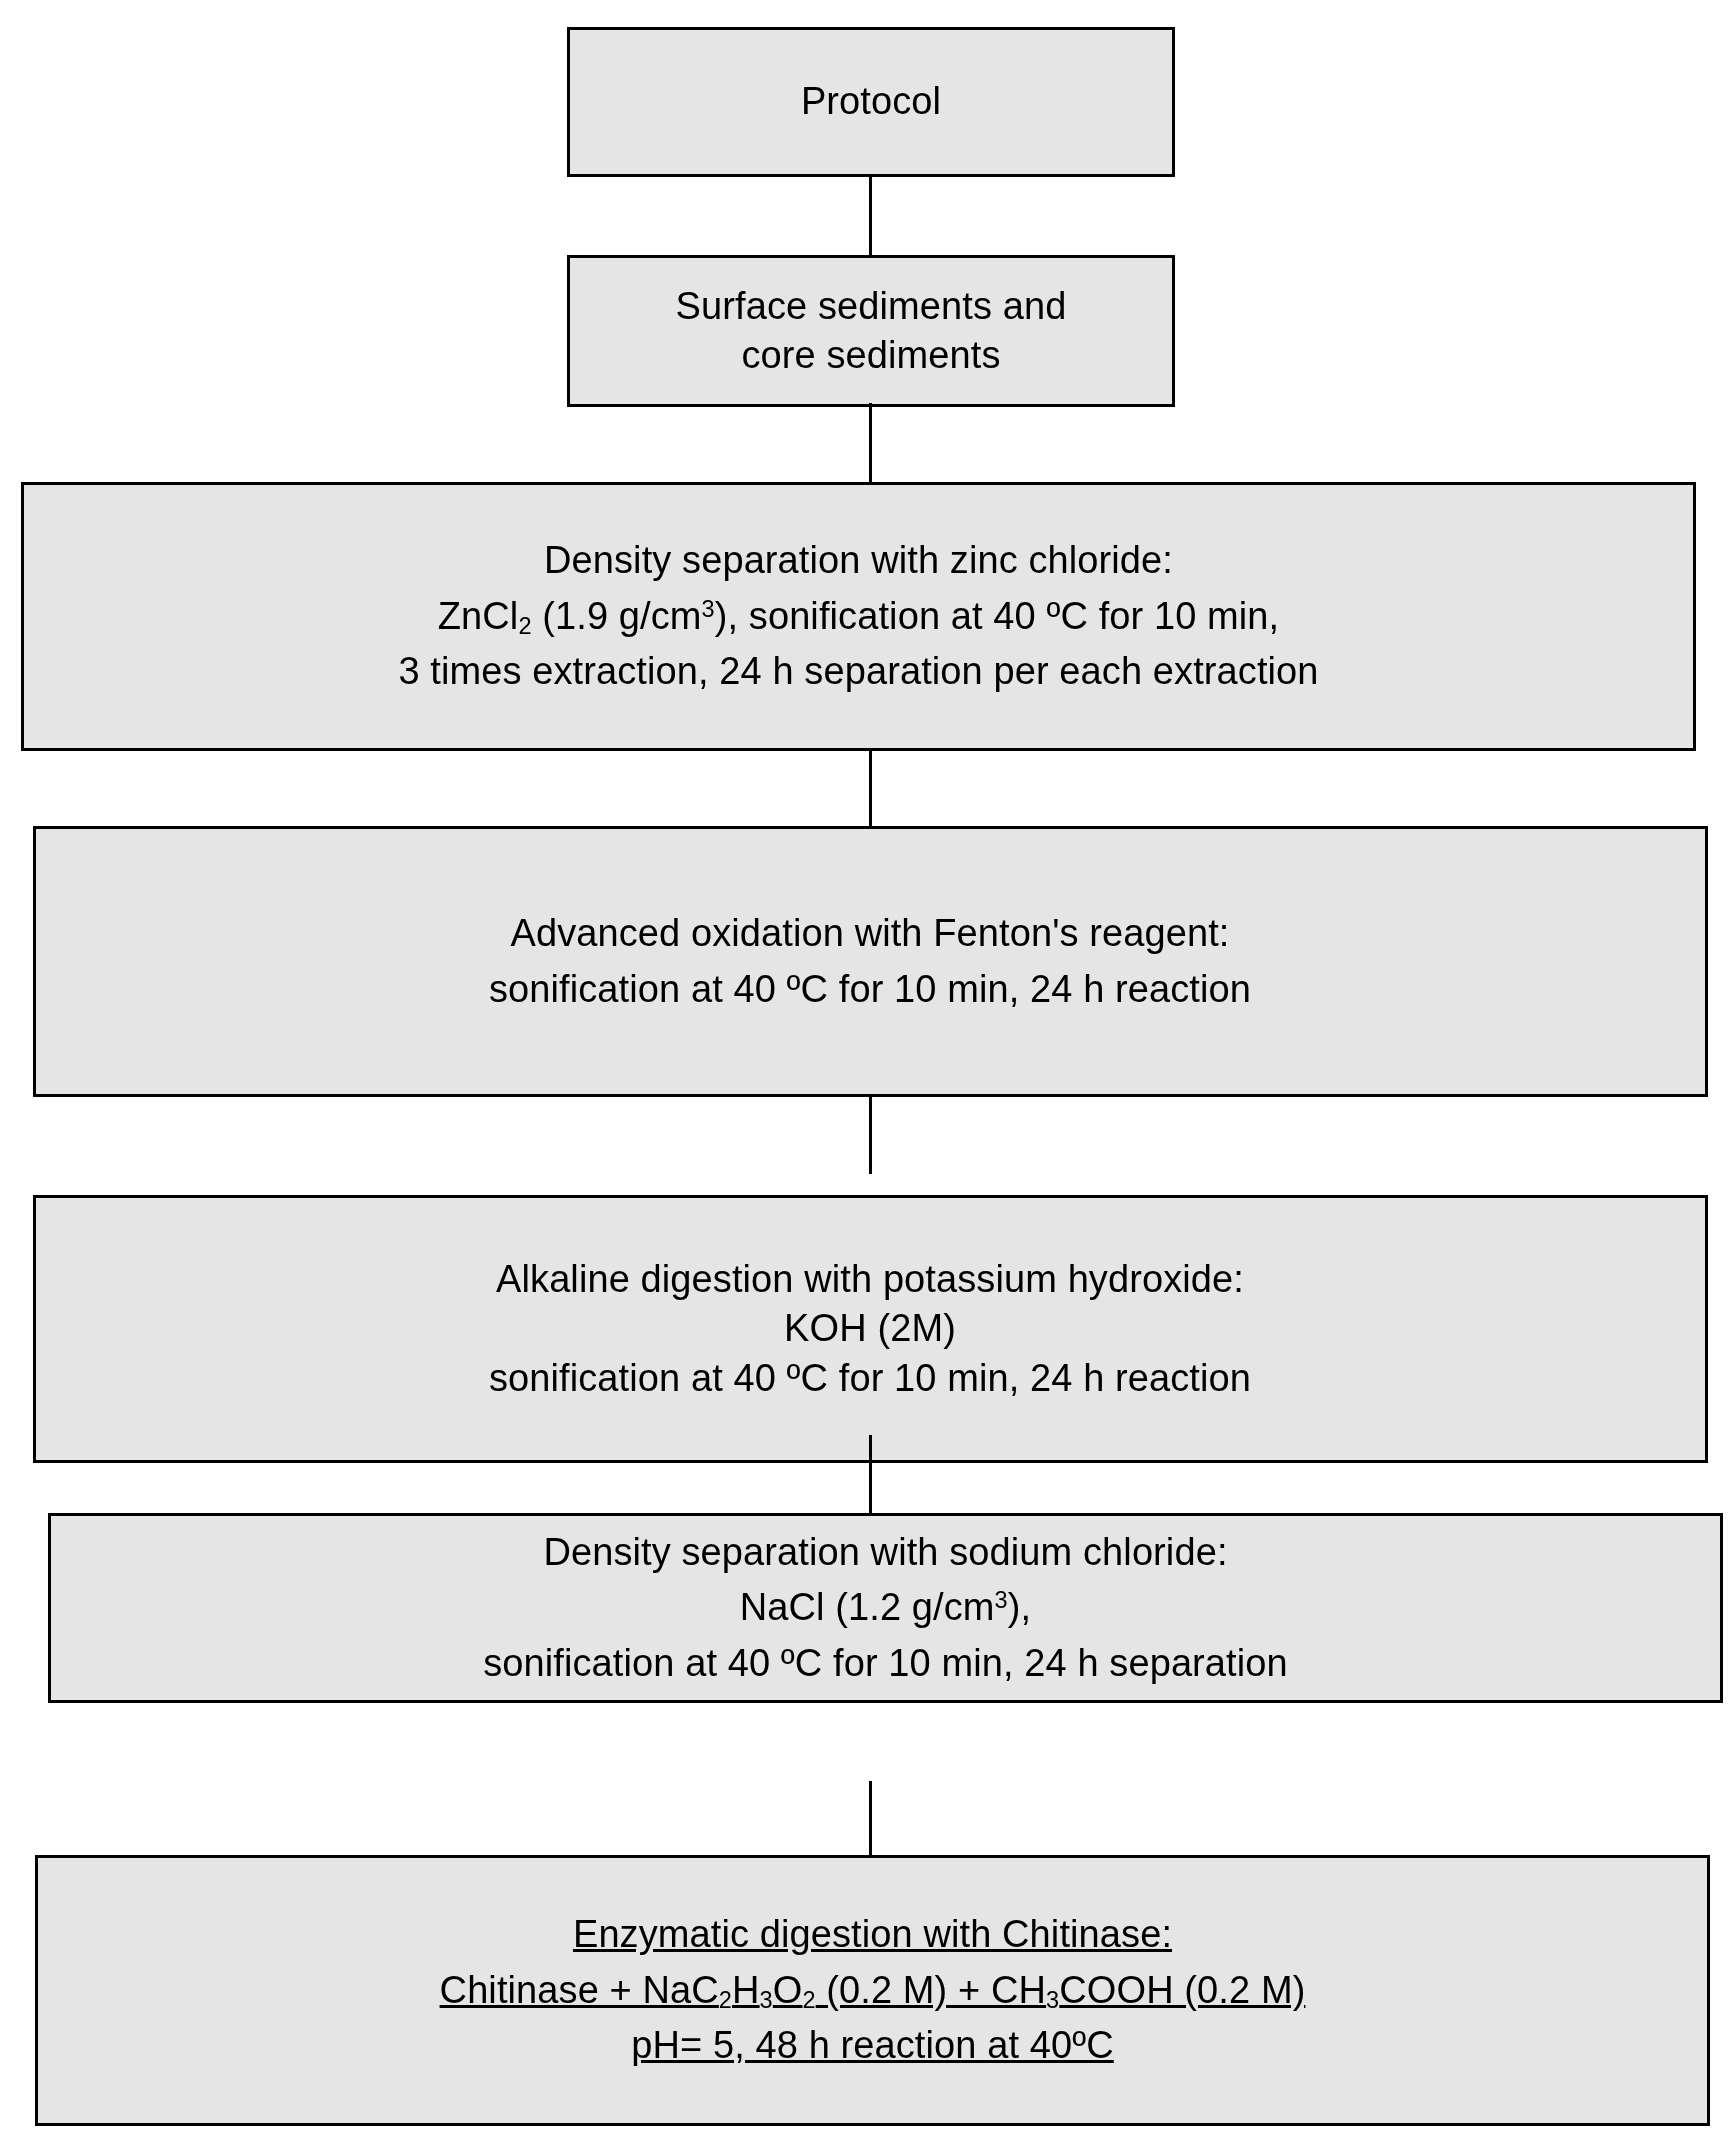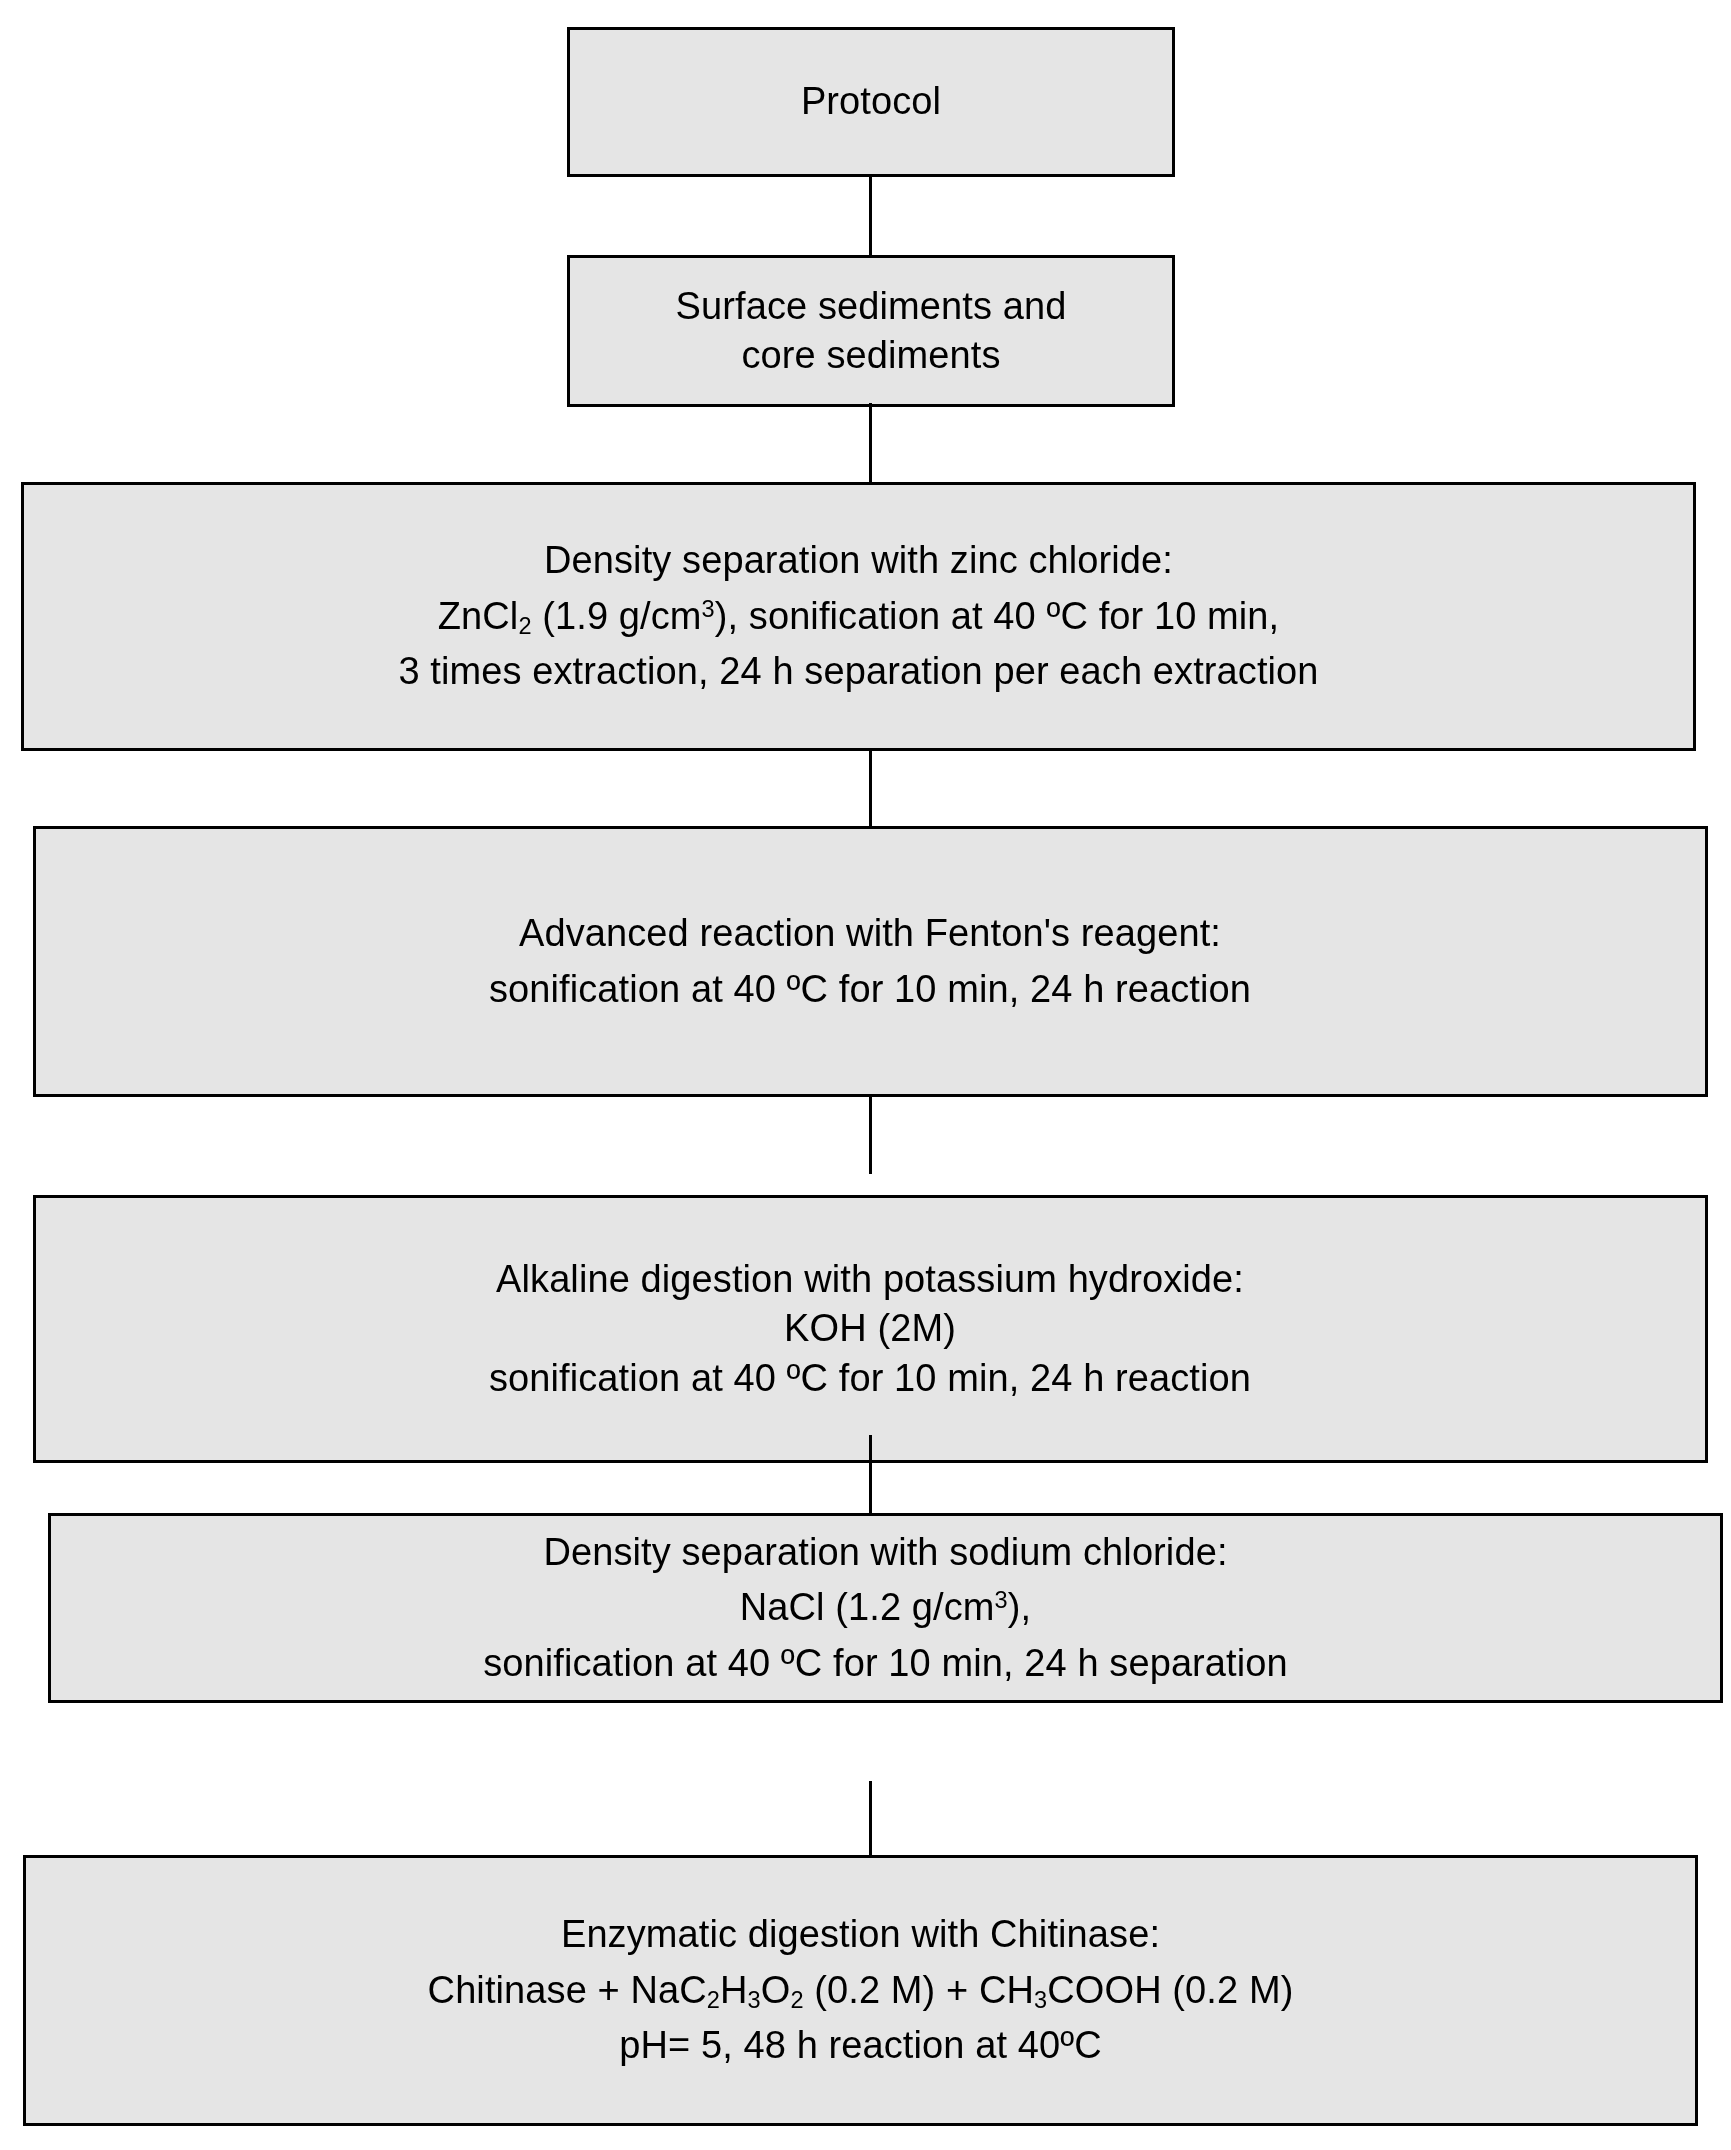--- a/index.html
+++ b/index.html
@@ -76,21 +76,21 @@
 
   <div class="node" style="left:21px; top:482px; width:1675px; height:269px;">
     <span class="line">Density separation with zinc chloride:</span>
     <span class="line">ZnCl<sub>2</sub> (1.9 g/cm<sup>3</sup>), sonification at 40 ºC for 10 min,</span>
     <span class="line">3 times extraction, 24 h separation per each extraction</span>
   </div>
 
   <div class="connector" style="left:869px; top:749px; height:83px;"></div>
 
   <div class="node" style="left:32.5px; top:826px; width:1675px; height:271px;">
-    <span class="line">Advanced reaction with Fenton's reagent:</span>
+    <span class="line">Advanced oxidation with Fenton's reagent:</span>
     <span class="line">sonification at 40 ºC for 10 min, 24 h reaction</span>
   </div>
 
   <div class="connector" style="left:869px; top:1094px; height:80px;"></div>
 
   <div class="node tight" style="left:32.5px; top:1195px; width:1675px; height:268px;">
     <span class="line">Alkaline digestion with potassium hydroxide:</span>
     <span class="line">KOH (2M)</span>
     <span class="line">sonification at 40 ºC for 10 min, 24 h reaction</span>
   </div>
@@ -98,20 +98,20 @@
   <div class="connector" style="left:869px; top:1435px; height:81px;"></div>
 
   <div class="node" style="left:48px; top:1513px; width:1675px; height:190px;">
     <span class="line">Density separation with sodium chloride:</span>
     <span class="line">NaCl (1.2 g/cm<sup>3</sup>),</span>
     <span class="line">sonification at 40 ºC for 10 min, 24 h separation</span>
   </div>
 
   <div class="connector" style="left:869px; top:1781px; height:78px;"></div>
 
-  <div class="node" style="left:23px; top:1855px; width:1675px; height:271px;">
+  <div class="node" style="left:35px; top:1855px; width:1675px; height:271px;text-decoration:underline;">
     <span class="line">Enzymatic digestion with Chitinase:</span>
     <span class="line">Chitinase + NaC<sub>2</sub>H<sub>3</sub>O<sub>2</sub> (0.2 M) + CH<sub>3</sub>COOH (0.2 M)</span>
     <span class="line">pH= 5, 48 h reaction at 40ºC</span>
   </div>
 
 </div>
 
 
 </body></html>

